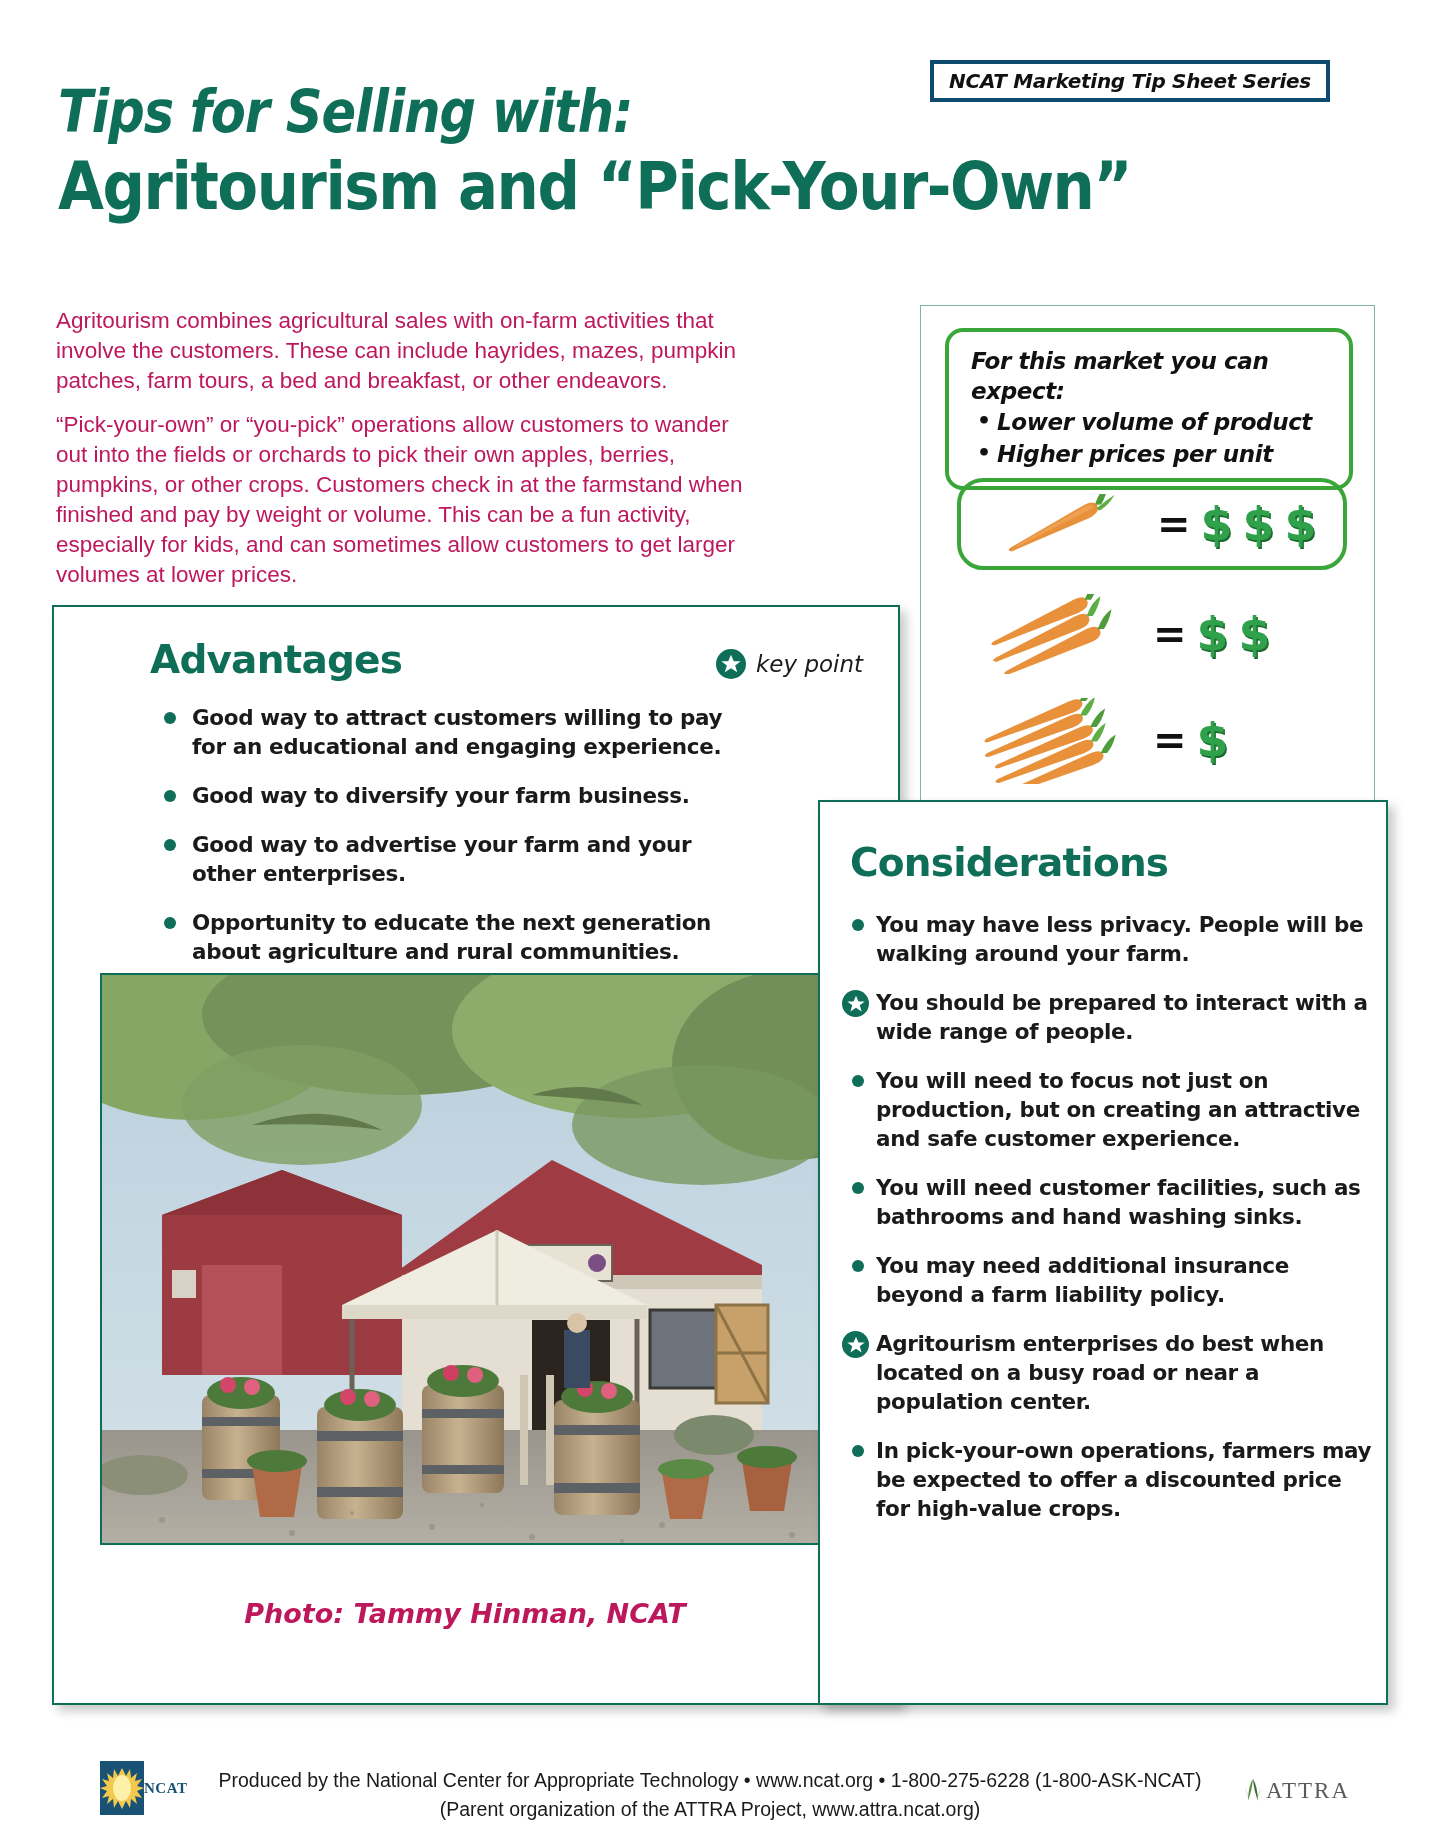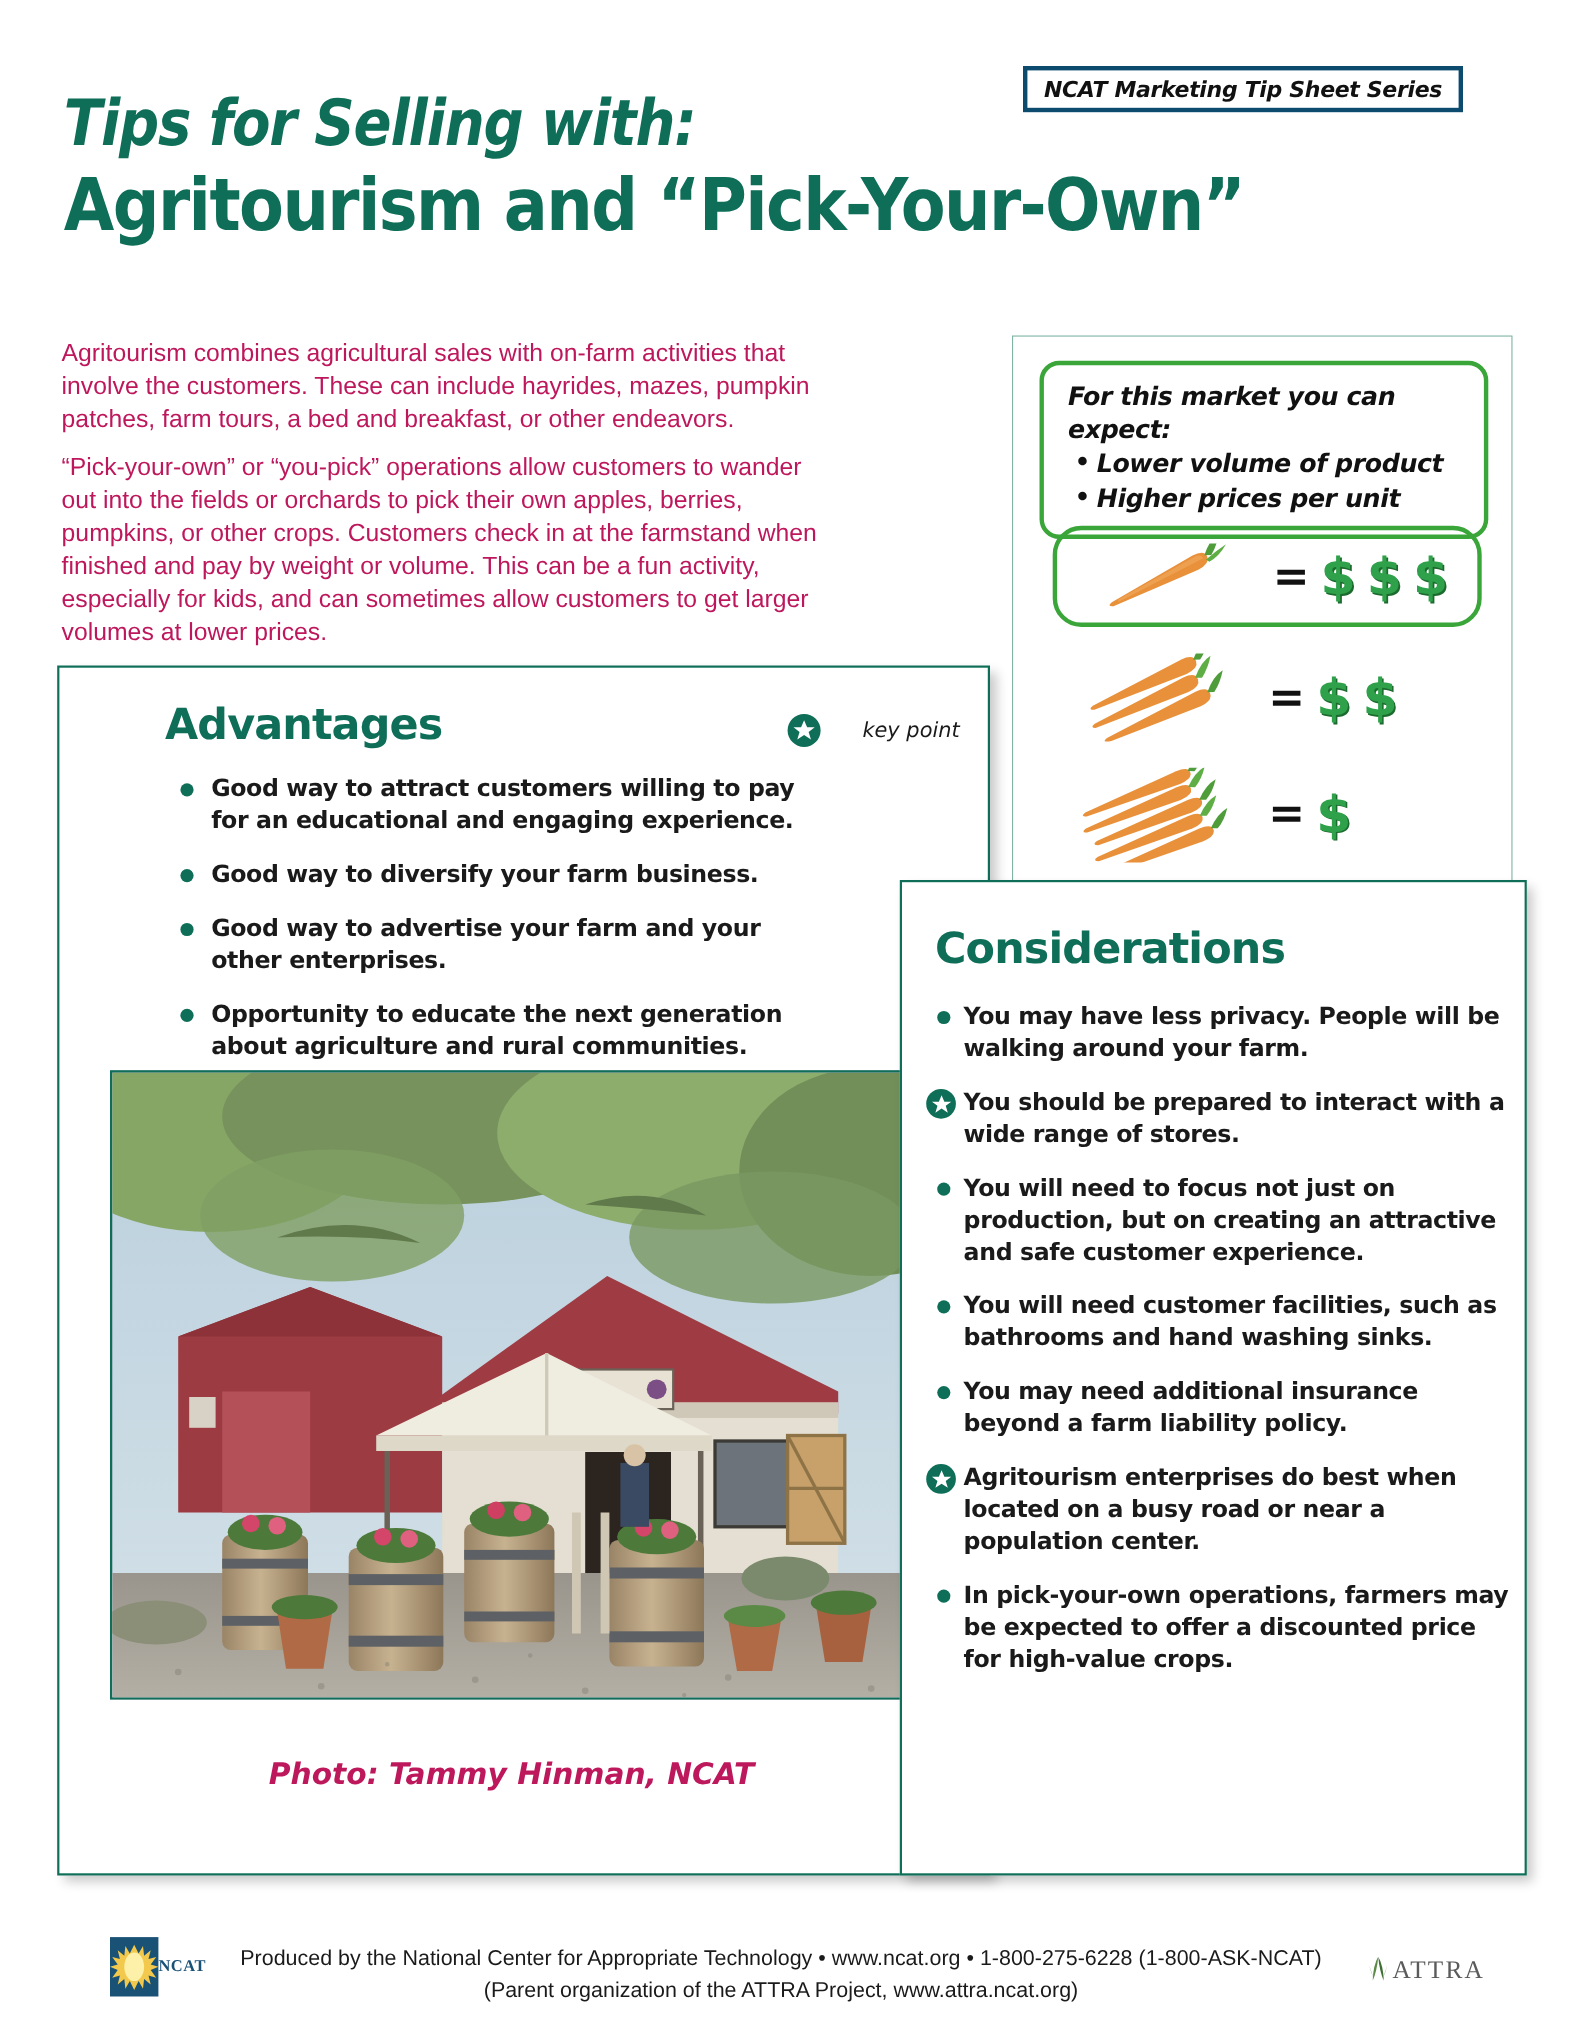--- a/index.html
+++ b/index.html
@@ -121,21 +121,21 @@
     font-family: "DejaVu Sans", sans-serif;
     font-weight: bold; font-size: 39px; color: #0e6e58;
     letter-spacing: -0.8px;
   }
   #keypoint-legend {
     position: absolute; left: 662px; top: 42px;
     display: flex; align-items: center; gap: 10px;
   }
   #keypoint-legend .kp-text {
     font-family: "DejaVu Sans", sans-serif;
-    font-style: italic; font-size: 19px; color: #1a1a1a; margin-left: 28px;
+    font-style: italic; font-size: 23px; color: #1a1a1a;
   }
   .star-badge {
     width: 30px; height: 30px; border-radius: 50%;
     background: #0e6e58; display: inline-flex;
     align-items: center; justify-content: center;
     flex: none;
   }
   .star-badge svg { width: 22px; height: 22px; display: block; }
 
   #adv-list {
@@ -487,21 +487,21 @@
   <div id="considerations-panel">
     <div id="considerations-title">Considerations</div>
     <ul id="cons-list">
       <li class="dot">You may have less privacy. People will be walking around your farm.</li>
       <li class="star">
         <span class="star-badge">
           <svg viewBox="0 0 24 24">
               <polygon points="12,2 15,9 22.5,9 16.5,13.5 18.8,21 12,16.6 5.2,21 7.5,13.5 1.5,9 9,9" fill="#ffffff"></polygon>
             </svg>
         </span>
-        <span>You should be prepared to interact with a wide range of stores.</span>
+        <span>You should be prepared to interact with a wide range of people.</span>
       </li>
       <li class="dot">You will need to focus not just on production, but on creating an attractive and safe customer experience.</li>
       <li class="dot">You will need customer facilities, such as bathrooms and hand washing sinks.</li>
       <li class="dot">You may need additional insurance beyond a farm liability policy.</li>
       <li class="star">
         <span class="star-badge">
           <svg viewBox="0 0 24 24">
               <polygon points="12,2 15,9 22.5,9 16.5,13.5 18.8,21 12,16.6 5.2,21 7.5,13.5 1.5,9 9,9" fill="#ffffff"></polygon>
             </svg>
         </span>

